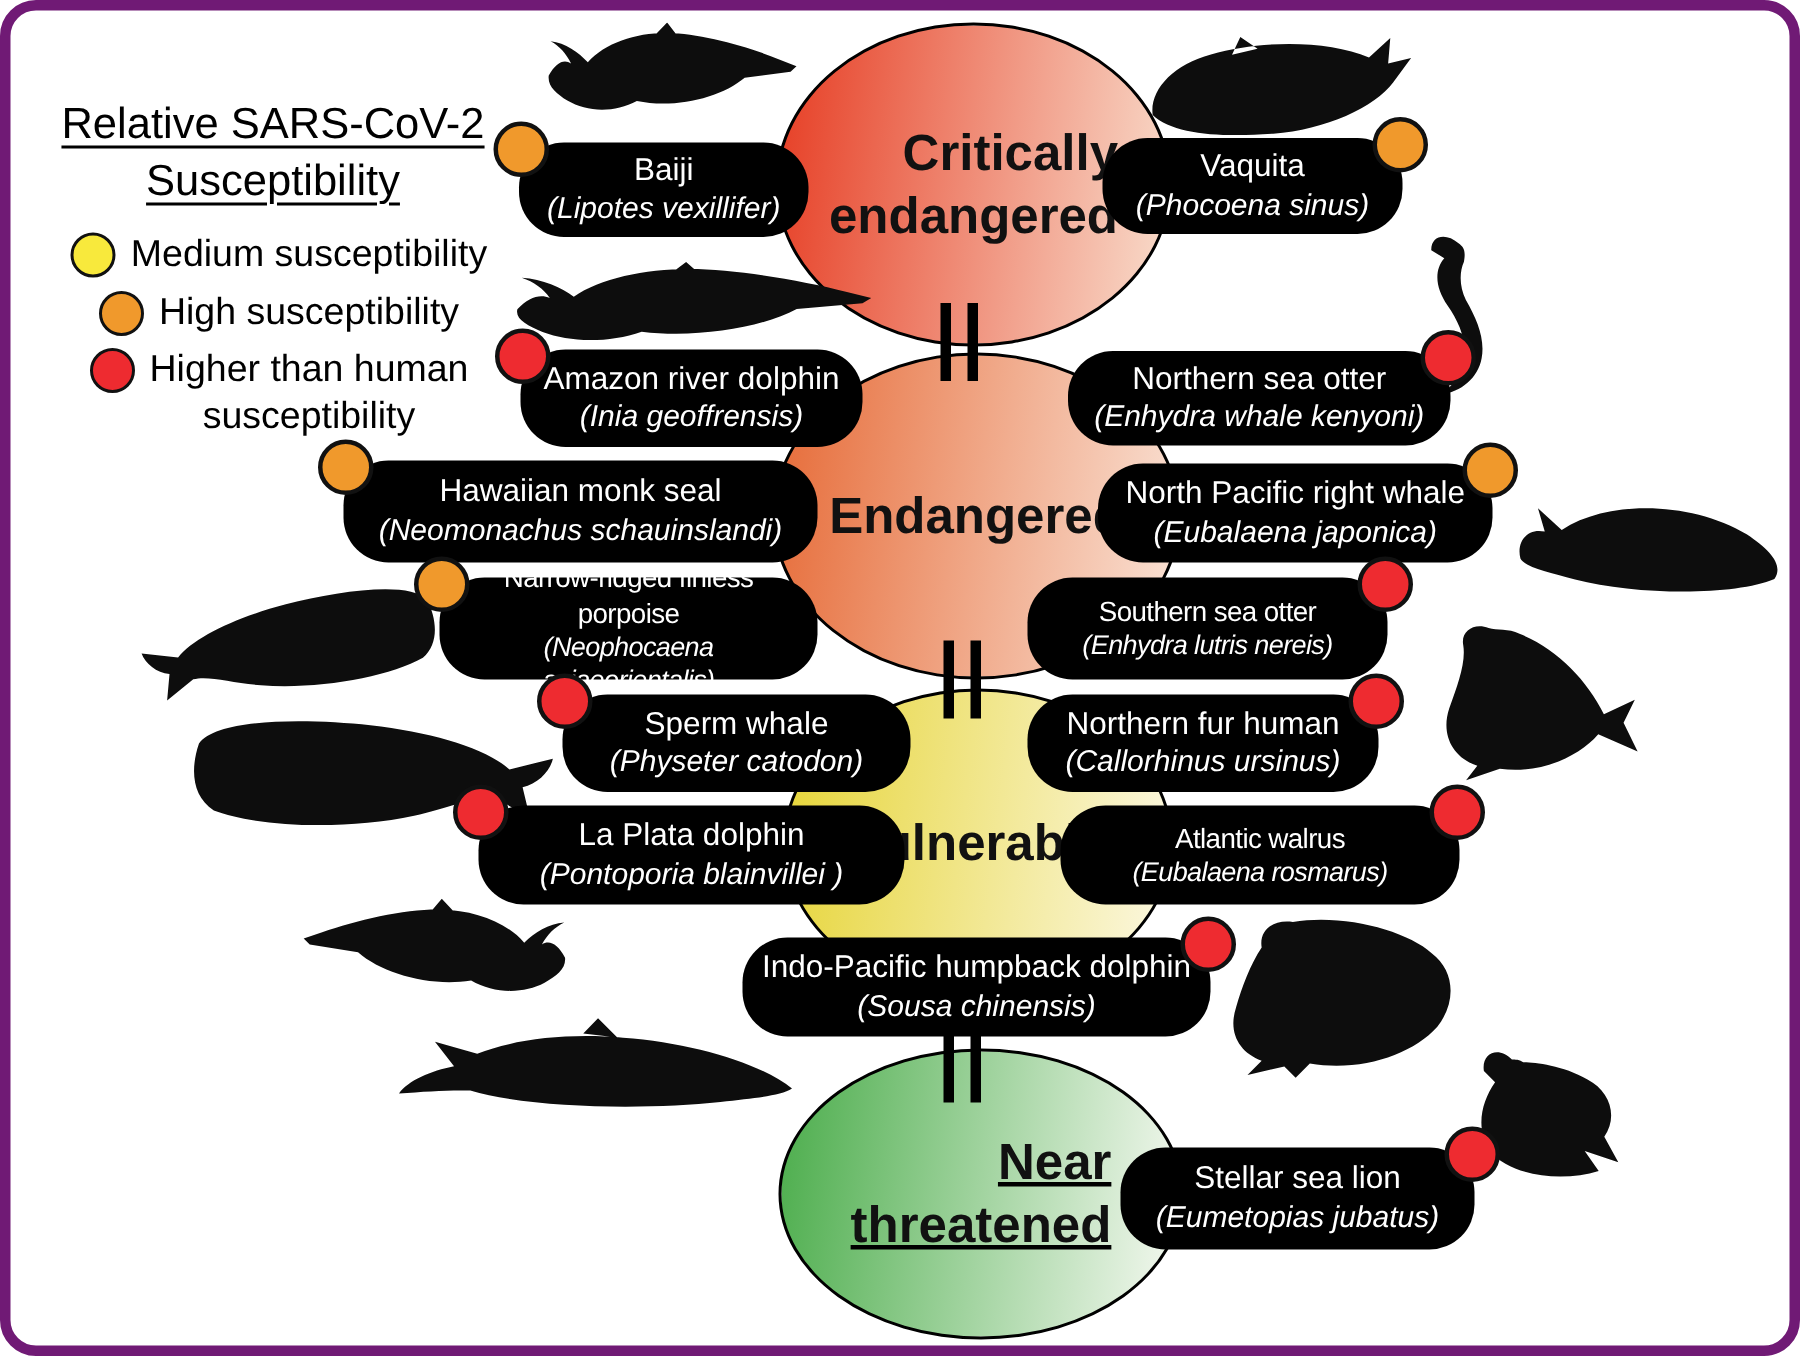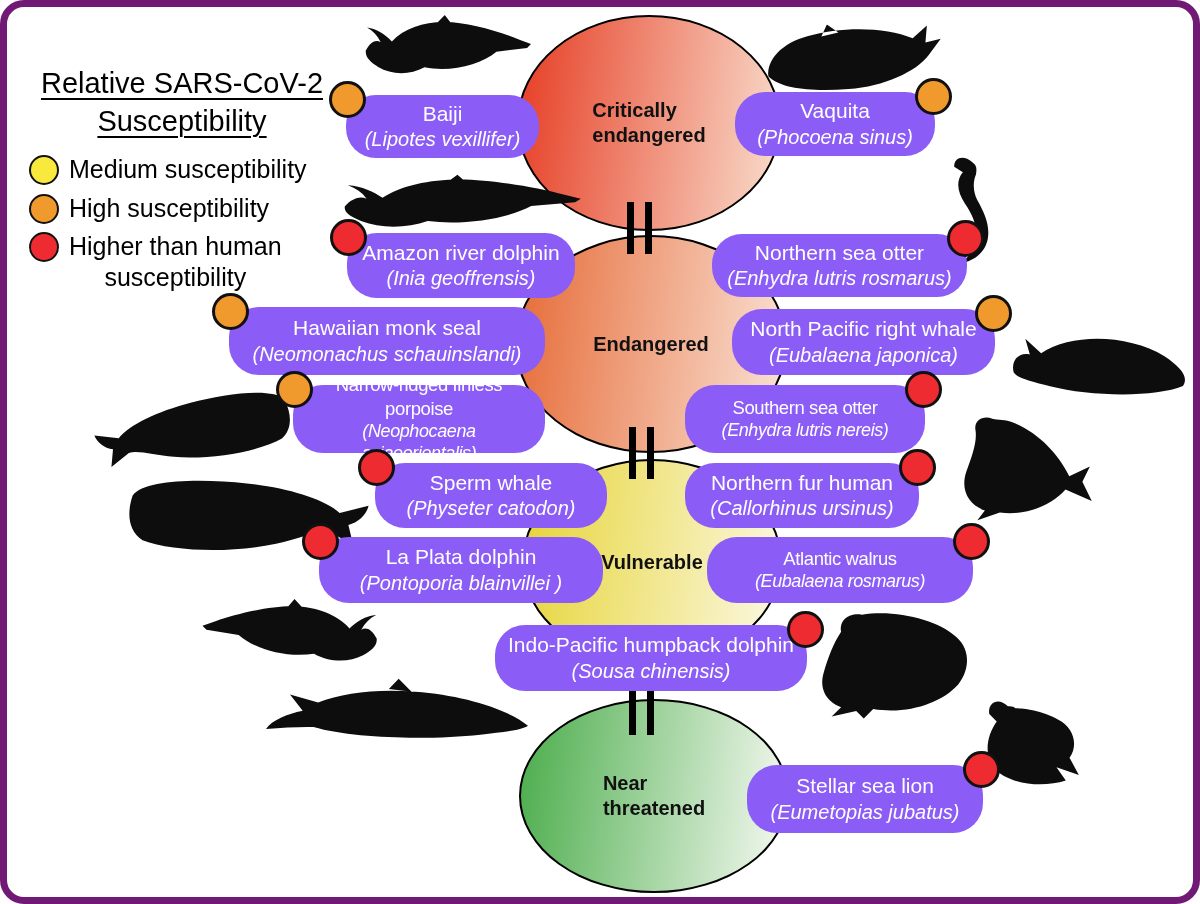--- a/index.html
+++ b/index.html
@@ -6,39 +6,39 @@
   .canvas{
     position:relative;width:1200px;height:904px;background:#ffffff;
     border:7px solid #701a75;border-radius:24px;box-sizing:border-box;overflow:hidden;
     font-family:"Liberation Sans", sans-serif;
   }
   
   .legend{position:absolute;left:14px;top:58px;width:322px;z-index:6;}
   .legend-title{text-align:center;font-size:29px;color:#000;line-height:1.3;margin-bottom:14px;}
   .legend-title span{display:inline-block;text-decoration:underline;text-underline-offset:5px;text-decoration-thickness:2px;}
   .legend-title span{display:block;}
-  .legend-item{display:flex;align-items:flex-start;margin-bottom:7px;}
+  .legend-item{display:flex;align-items:flex-start;margin-bottom:7px;justify-content:center;}
   .legend-dot{flex:0 0 auto;width:30px;height:30px;border-radius:50%;border:2.5px solid #111;margin:1px 10px 0 8px;box-sizing:border-box;}
   .legend-label{font-size:25px;color:#000;line-height:1.25;}
   .legend-label span{display:block;}
   .legend-label span:nth-child(2){text-align:center;}
   
   .ellipse{
     position:absolute;border:2.5px solid #000;border-radius:50%;z-index:1;
     background:linear-gradient(97deg, var(--g1) 4%, var(--g2) 96%);
     display:flex;align-items:center;justify-content:center;
   }
-  .cat-label{text-align:left;font-weight:bold;font-size:20px;color:#111;line-height:1.25;}
+  .cat-label{text-align:right;font-weight:bold;font-size:34px;color:#111;line-height:1.25;}
   .cat-label span{display:block;}
   
   .connector{position:absolute;display:flex;gap:11px;z-index:2;}
   .connector .bar{display:block;width:7px;height:52px;background:#000;}
   
   .pill{
-    position:absolute;background:#8b5cf6;border-radius:30px;color:#fff;z-index:4;
+    position:absolute;background:#000000;border-radius:30px;color:#fff;z-index:4;
     display:flex;flex-direction:column;align-items:center;justify-content:center;
     text-align:center;padding:2px 10px;box-sizing:border-box;
   }
   .pill .common{font-size:21px;line-height:1.25;}
   .pill .sci{font-size:20px;font-style:italic;line-height:1.25;}
   .pill.condensed .common{font-size:18.5px;letter-spacing:-0.4px;}
   .pill.condensed .sci{font-size:18px;letter-spacing:-0.4px;}
   .dot{
     position:absolute;width:37px;height:37px;border-radius:50%;
     border:3px solid #111;box-sizing:border-box;z-index:5;
@@ -89,21 +89,21 @@
   <div class="ellipse" style="left: 508px; top: 228px; width: 268px; height: 214px; --g1: #e76f3d; --g2: #f9dfd1;">
     <div class="cat-label">
       <span>Endangered</span>
     </div>
   </div>
   <div class="ellipse" style="left: 515px; top: 452px; width: 256px; height: 202px; --g1: #e7d63e; --g2: #fbf7dd;">
     <div class="cat-label">
       <span>Vulnerable</span>
     </div>
   </div>
-  <div class="ellipse" style="left: 512px; top: 692px; width: 266px; height: 190px; --g1: #52b052; --g2: #f1f7ed;">
+  <div class="ellipse" style="left: 512px; top: 692px; width: 266px; height: 190px; text-decoration: underline; --g1: #52b052; --g2: #f1f7ed;">
     <div class="cat-label">
       <span>Near</span>
       <span>threatened</span>
     </div>
   </div>
 
   <div class="connector" style="left:620px;top:195px">
       <span class="bar"></span>
       <span class="bar"></span>
     </div>
@@ -164,21 +164,21 @@
     <div class="sci">(Phocoena sinus)</div>
   </div>
   <div class="pill" style="left:340px;top:226px;width:228px;height:65px">
     <span class="dot dot-tl" style="background-color: rgb(238, 43, 48);"></span>
     <div class="common">Amazon river dolphin</div>
     <div class="sci">(Inia geoffrensis)</div>
   </div>
   <div class="pill" style="left:705px;top:227px;width:255px;height:63px">
     <span class="dot dot-tr" style="background-color: rgb(238, 43, 48);"></span>
     <div class="common">Northern sea otter</div>
-    <div class="sci">(Enhydra lutris rosmarus)</div>
+    <div class="sci">(Enhydra whale kenyoni)</div>
   </div>
   <div class="pill" style="left:222px;top:300px;width:316px;height:68px">
     <span class="dot dot-tl" style="background-color: rgb(240, 153, 44);"></span>
     <div class="common">Hawaiian monk seal</div>
     <div class="sci">(Neomonachus schauinslandi)</div>
   </div>
   <div class="pill" style="left:725px;top:302px;width:263px;height:66px">
     <span class="dot dot-tr" style="background-color: rgb(240, 153, 44);"></span>
     <div class="common">North Pacific right whale</div>
     <div class="sci">(Eubalaena japonica)</div>

